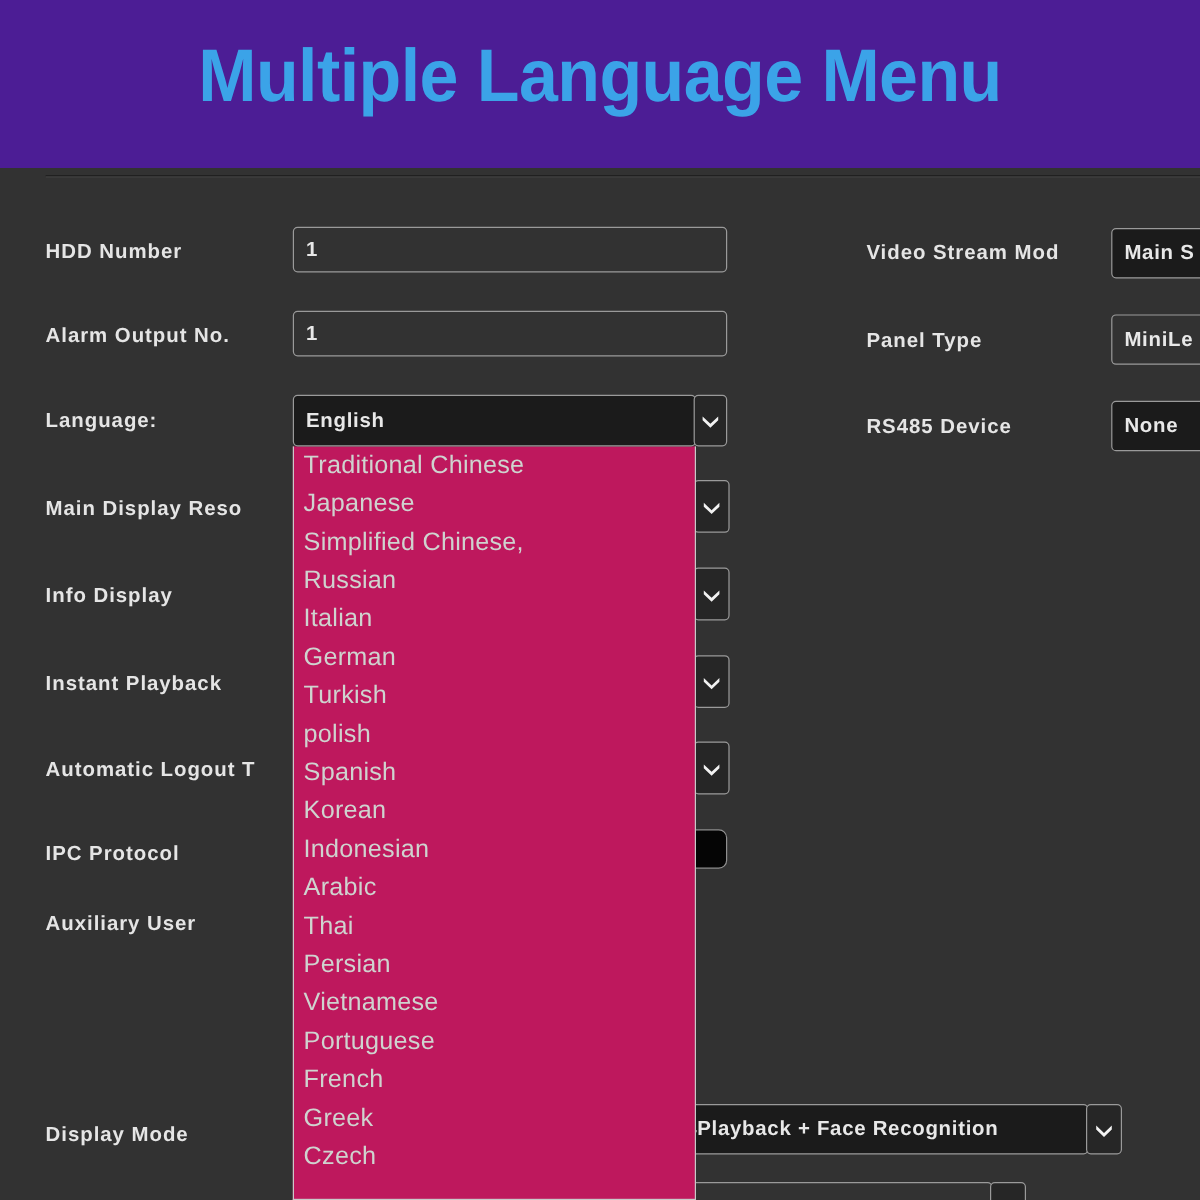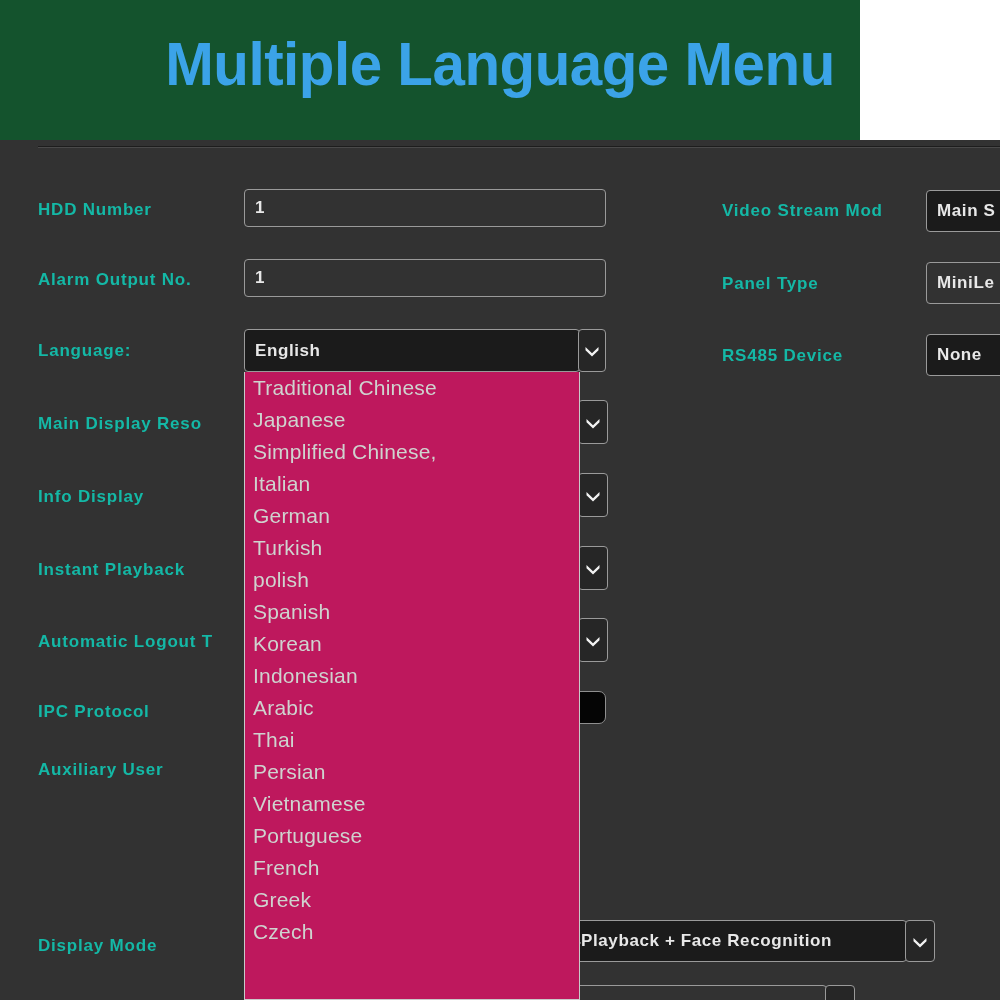--- a/index.html
+++ b/index.html
@@ -6,22 +6,22 @@
   html, body {
     width: 1000px; height: 1000px;
     background: #ffffff;
     font-family: "Liberation Sans", sans-serif;
     overflow: hidden;
   }
   #root { position: relative; width: 1000px; height: 1000px; }
 
   
   .banner {
-    position: absolute; left: 0; top: 0; width: 860px; height: 140px;
-    background: #14532d;
+    position: absolute; left: 0; top: 0; width: 1000px; height: 140px;
+    background: #4c1d95;
   }
   .banner-title {
     position: absolute; left: 0; top: 28px; width: 1000px;
     text-align: center;
     color: #3ba3e8;
     font-size: 62px;
     font-weight: 700;
     letter-spacing: -0.5px;
     font-family: "Liberation Sans", sans-serif;
     transform: scaleX(0.94);
@@ -36,21 +36,21 @@
     overflow: hidden;
   }
   .top-rule {
     position: absolute; left: 38px; top: 6px; width: 962px; height: 2px;
     background: #1d1d1d;
     border-bottom: 1px solid #4a4a4a;
   }
 
   .label {
     position: absolute;
-    color: #14b8a6;
+    color: #e5e5e5;
     font-size: 17px;
     font-weight: 700;
     letter-spacing: 0.8px;
     white-space: nowrap;
     font-family: "Liberation Sans", sans-serif;
   }
 
   .field {
     position: absolute;
     border: 1px solid #9a9a9a;
@@ -217,20 +217,21 @@
       <span>MiniLe</span>
     </div>
     <div class="field dark" style="left:926px; top:194px; width:100px; height:42px;">
       <span>None</span>
     </div>
 
     <div class="dropdown" id="language-dropdown-list">
         <div class="dd-item">Traditional Chinese</div>
         <div class="dd-item">Japanese</div>
         <div class="dd-item">Simplified Chinese,</div>
+        <div class="dd-item"> Russian</div>
         <div class="dd-item">Italian</div>
         <div class="dd-item">German</div>
         <div class="dd-item">Turkish</div>
         <div class="dd-item">polish</div>
         <div class="dd-item">Spanish</div>
         <div class="dd-item">Korean</div>
         <div class="dd-item">Indonesian</div>
         <div class="dd-item">Arabic</div>
         <div class="dd-item">Thai</div>
         <div class="dd-item">Persian</div>

